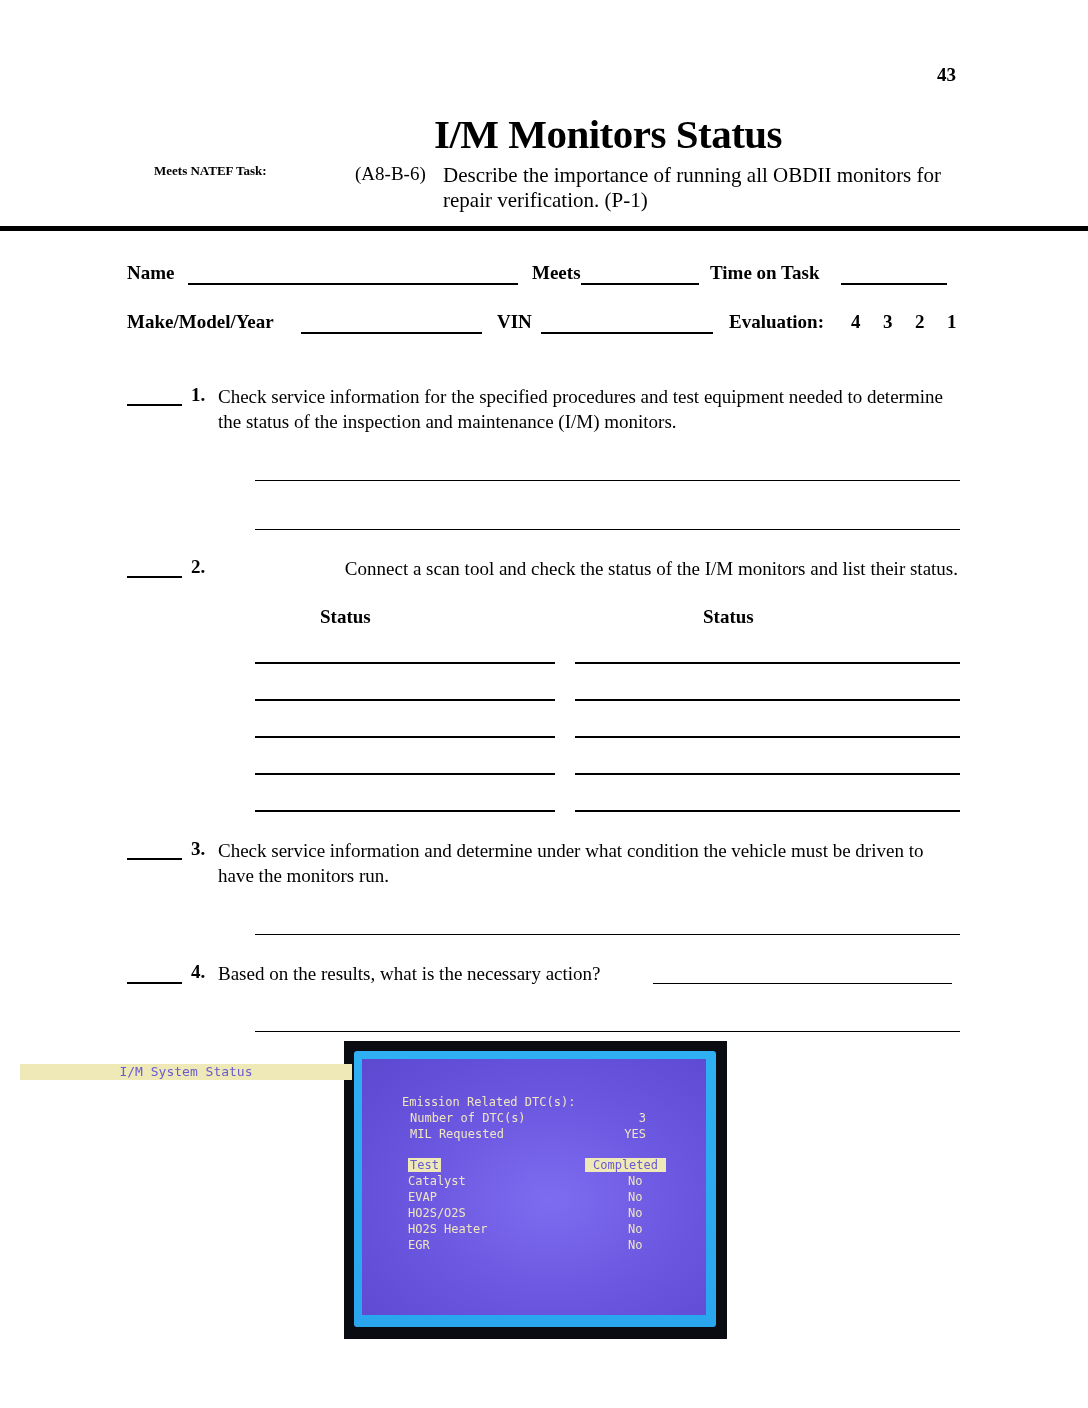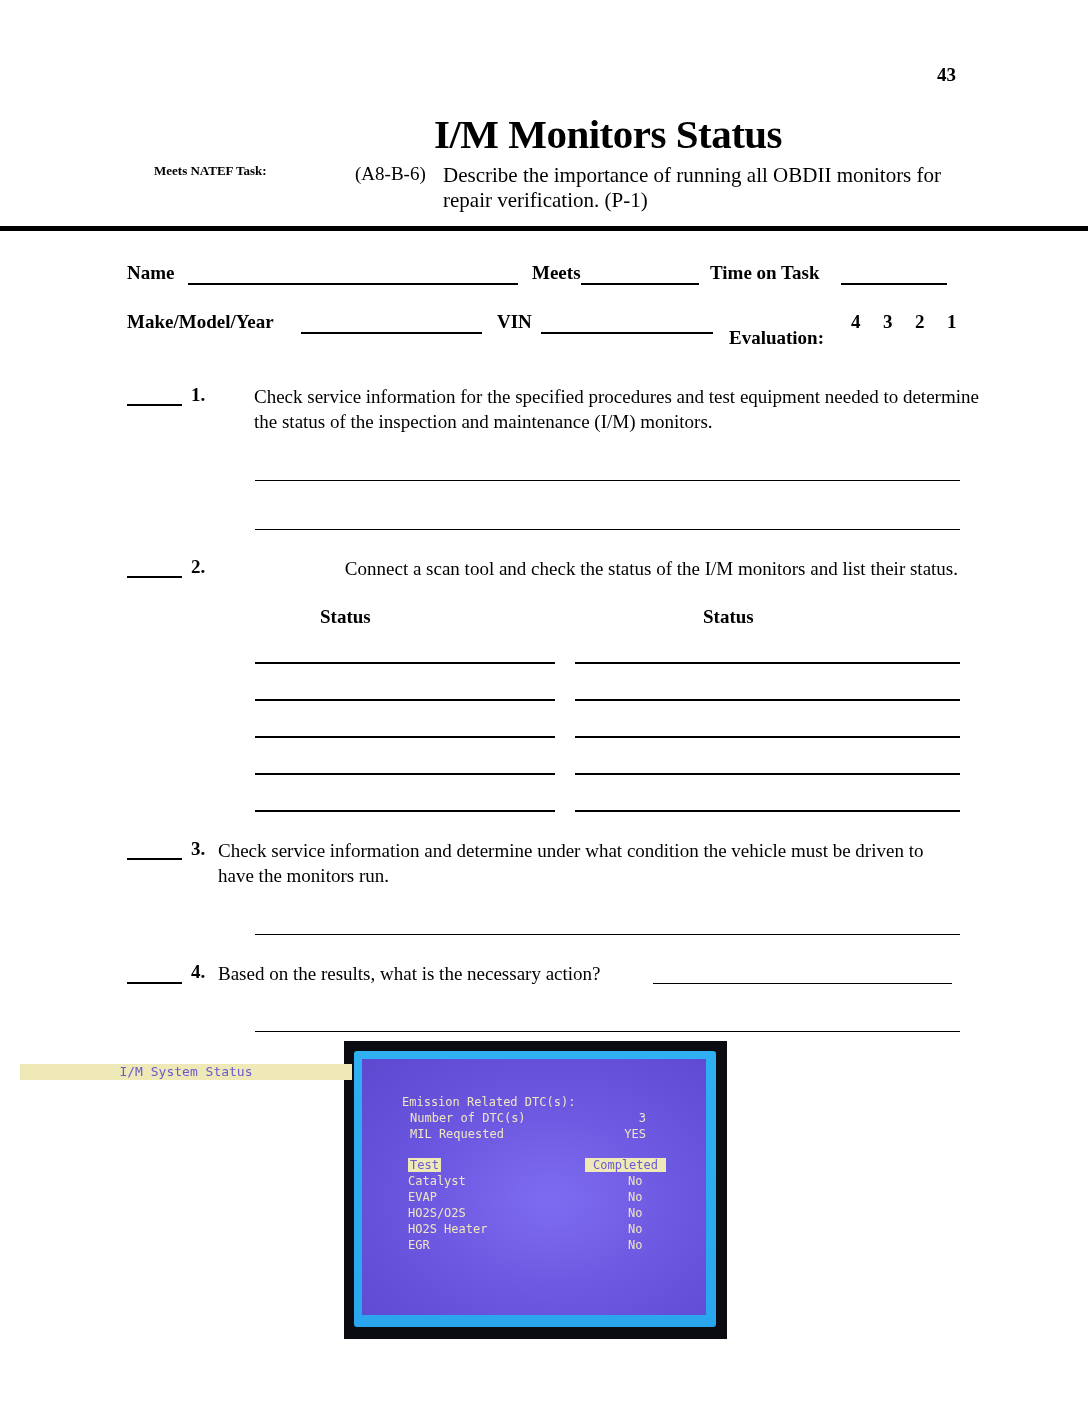--- a/index.html
+++ b/index.html
@@ -48,29 +48,29 @@
 <div class="blank" style="left:188px; top:283px; width:330px;"></div>
 <div class="abs field-label" style="left:532px; top:262px;">Meets</div>
 <div class="blank" style="left:581px; top:283px; width:118px;"></div>
 <div class="abs field-label" style="left:710px; top:262px;">Time on Task</div>
 <div class="blank" style="left:841px; top:283px; width:106px;"></div>
 
 <div class="abs field-label" style="left:127px; top:311px;">Make/Model/Year</div>
 <div class="blank" style="left:301px; top:332px; width:181px;"></div>
 <div class="abs field-label" style="left:497px; top:311px;">VIN</div>
 <div class="blank" style="left:541px; top:332px; width:172px;"></div>
-<div class="abs field-label" style="left:729px; top:311px;margin-top:16px;">Evaluation:</div>
+<div class="abs field-label" style="left:729px; top:311px;">Evaluation:</div>
 <div class="abs eval-num" style="left:851px; top:311px;">4</div>
 <div class="abs eval-num" style="left:883px; top:311px;">3</div>
 <div class="abs eval-num" style="left:915px; top:311px;">2</div>
 <div class="abs eval-num" style="left:947px; top:311px;">1</div>
 
 <div class="q-blank" style="top:404px;"></div>
 <div class="q-num" style="top:384px;">1.</div>
-<div class="q-text" style="top:384px;margin-left:36px;">Check service information for the specified procedures and test equipment needed to determine the status of the inspection and maintenance (I/M) monitors.</div>
+<div class="q-text" style="top:384px;">Check service information for the specified procedures and test equipment needed to determine the status of the inspection and maintenance (I/M) monitors.</div>
 <div class="ans-line" style="left:255px; top:480px; width:705px;"></div>
 <div class="ans-line" style="left:255px; top:529px; width:705px;"></div>
 
 <div class="q-blank" style="top:576px;"></div>
 <div class="q-num" style="top:556px;">2.</div>
 <div class="q-text" style="top:556px;text-align:right;">Connect a scan tool and check the status of the I/M monitors and list their status.</div>
 <div class="col-head" style="left:320px; top:606px;">Status</div>
 <div class="col-head" style="left:703px; top:606px;">Status</div>
 <div id="tbl-lines">
     <div class="tbl-line" style="left: 255px; top: 662px; width: 300px;"></div>

